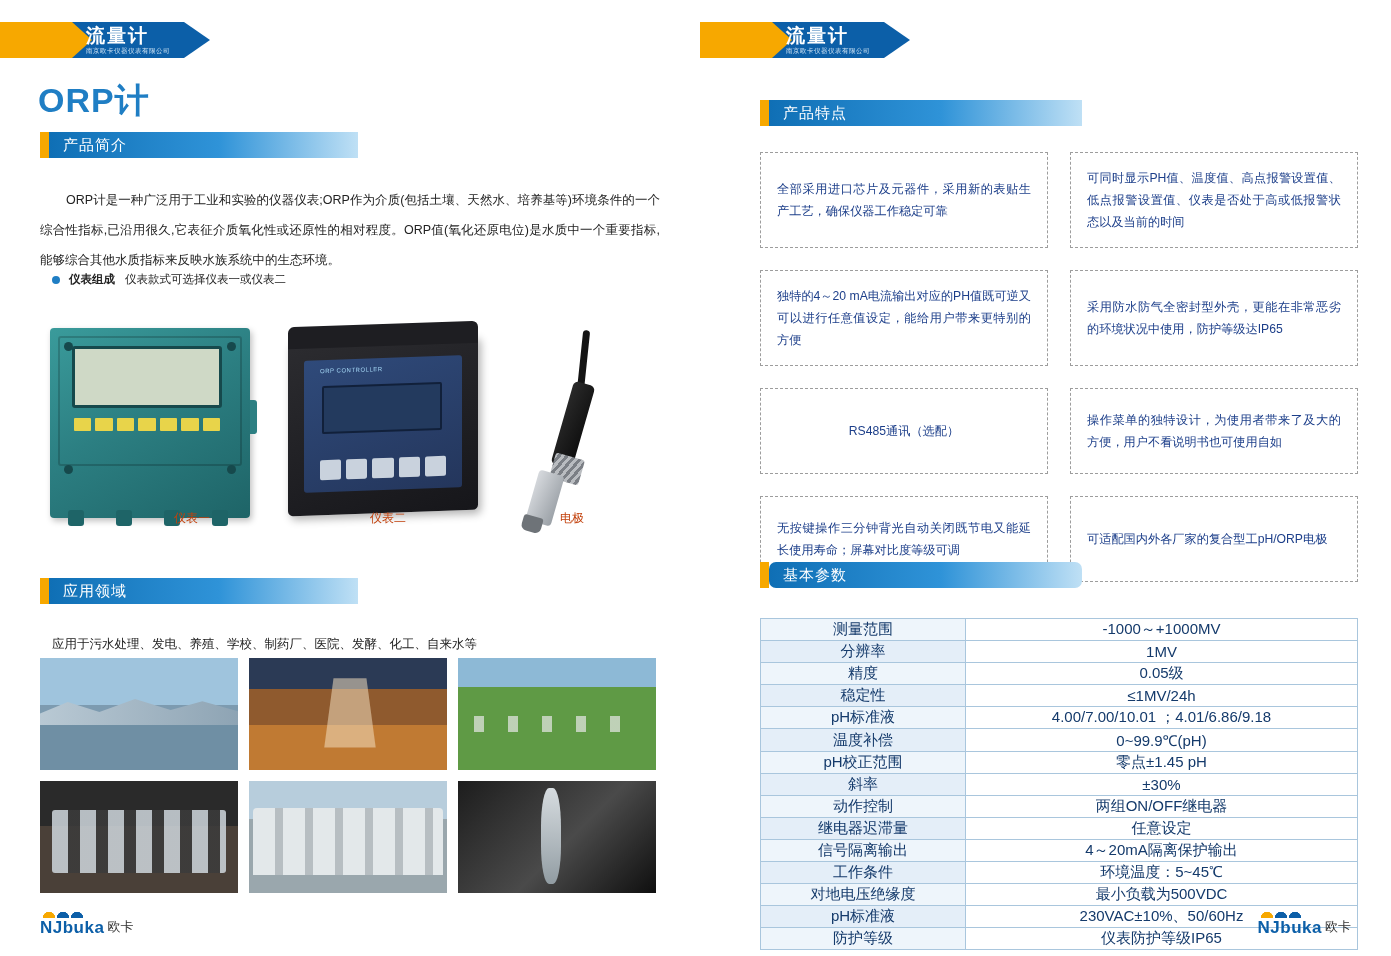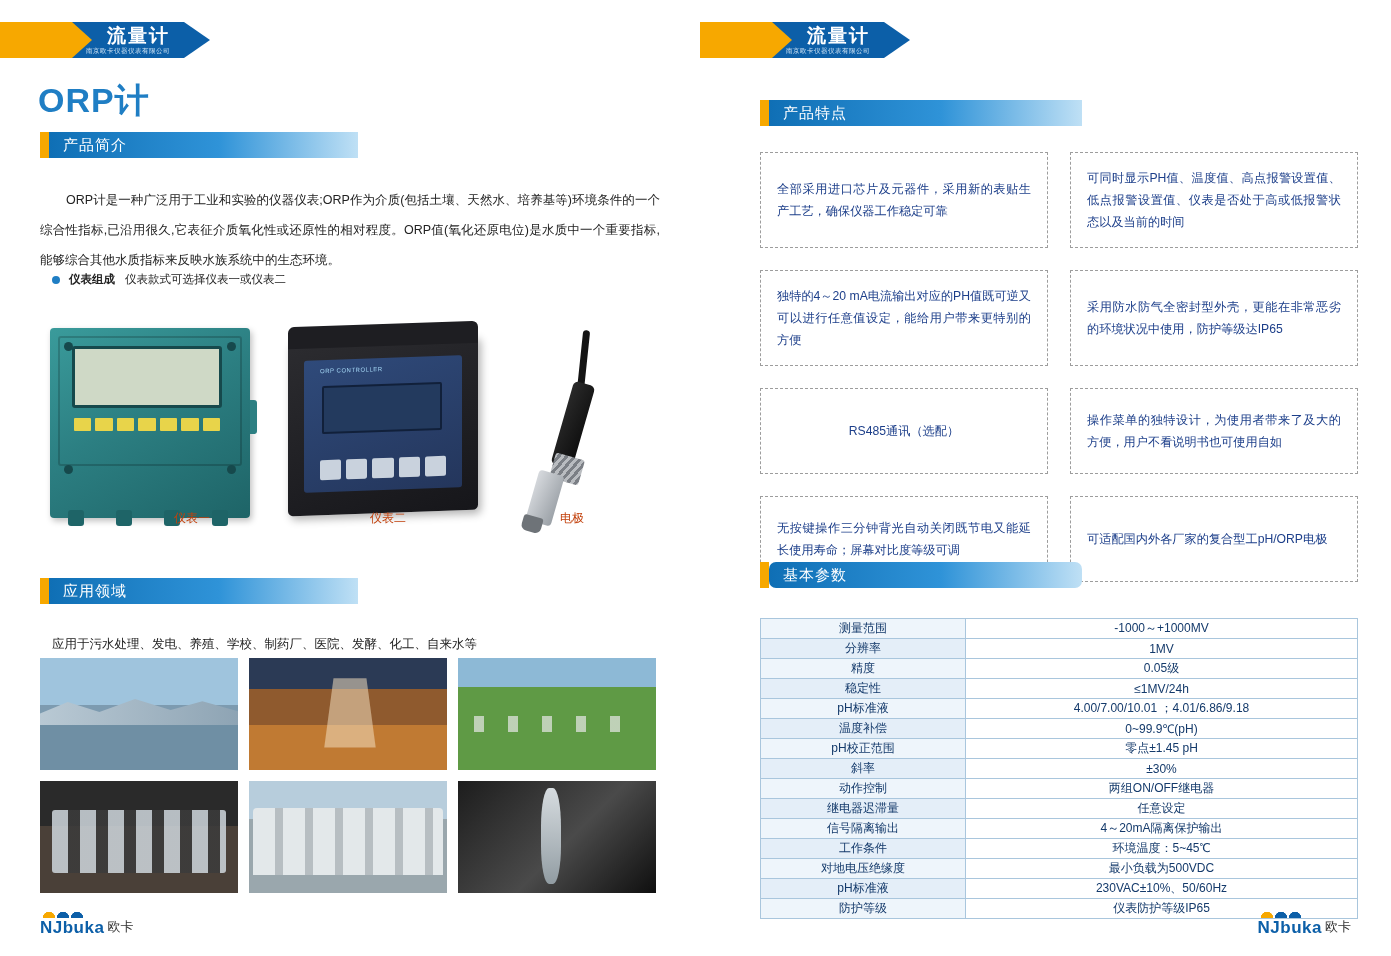--- a/index.html
+++ b/index.html
@@ -25,21 +25,21 @@
     line-height: 1;
   }
   .banner .b-title {
     color: #ffffff; font-size: 19px; font-weight: bold; letter-spacing: 2px;
   }
   .banner .b-sub {
     color: #cfe4f5; font-size: 6.5px; letter-spacing: .5px; margin-top: 3px;
   }
 
   
-  .bannerrow { display: flex; height: 36px; width: 100%; text-align: right; }
+  .bannerrow { display: flex; height: 36px; width: 100%; }
   .seg-orange { width: 72px; background: #f7a800; }
   .seg-blue-title {
     position: relative; background: #0c5fa8; width: 112px;
     display: flex; align-items: center; justify-content: center;
   }
   .seg-blue-title::before {
     content: ""; position: absolute; left: 0; top: 0;
     border-left: 20px solid #f7a800;
     border-top: 18px solid transparent; border-bottom: 18px solid transparent;
   }
@@ -234,21 +234,21 @@
   .feat {
     border: 1px dashed #9d9d9d; padding: 14px 16px;
     min-height: 86px; display: flex; align-items: center;
     font-size: 12.2px; line-height: 22px; color: #1d3f8a; text-align: justify;
   }
   .feat.center { justify-content: center; text-align: center; }
 
   
   .param-table {
     position: absolute; left: 760px; top: 618px; width: 598px;
-    border-collapse: collapse; font-size: 12px;
+    border-collapse: collapse; font-size: 15px;
   }
   .param-table td {
     border: 1px solid #a9c6dd; height: 19px; padding: 1px 6px; text-align: center;
     color: #143a6b;
   }
   .param-table td.k { width: 205px; background: #eef5fb; }
   .param-table td.v { background: #ffffff; }
   .param-table tr:nth-child(even) td.k { background: #e4eef8; }
 
   

